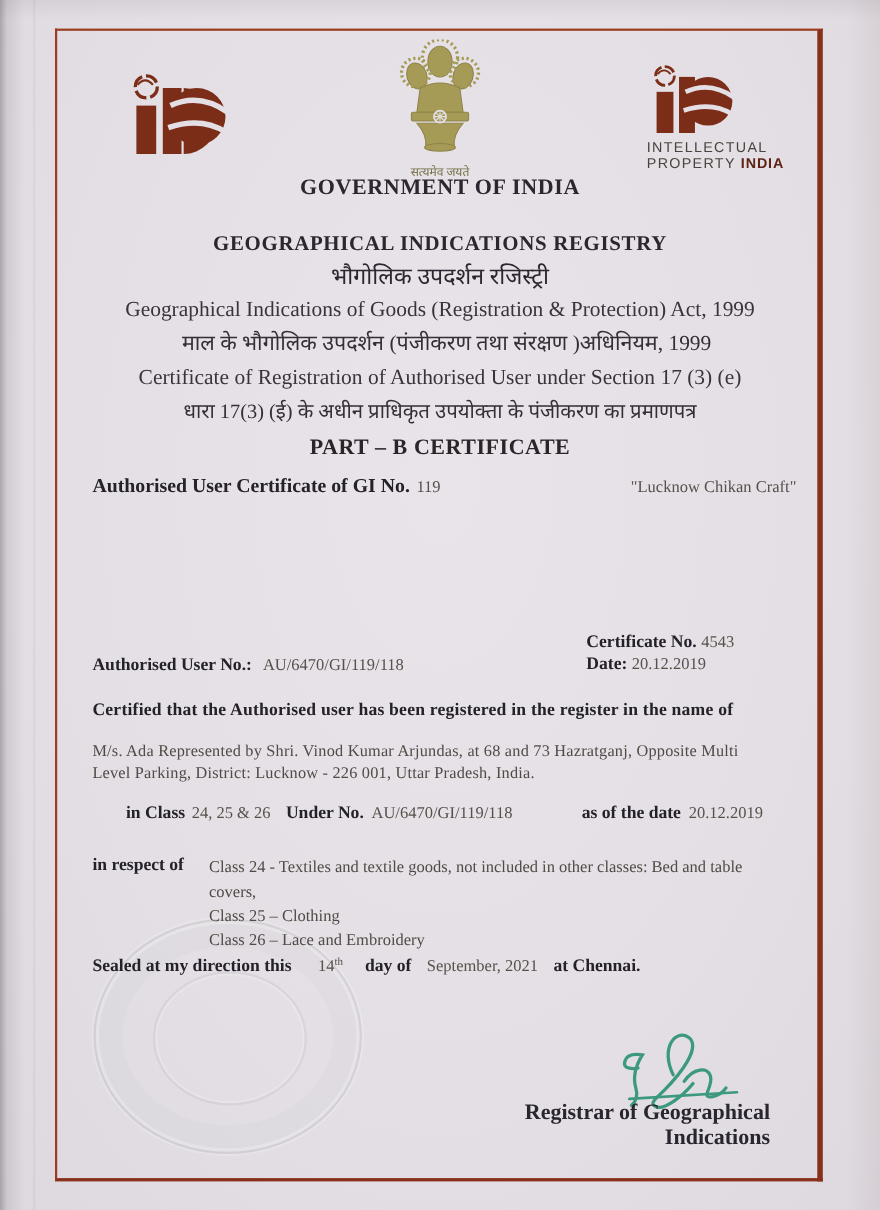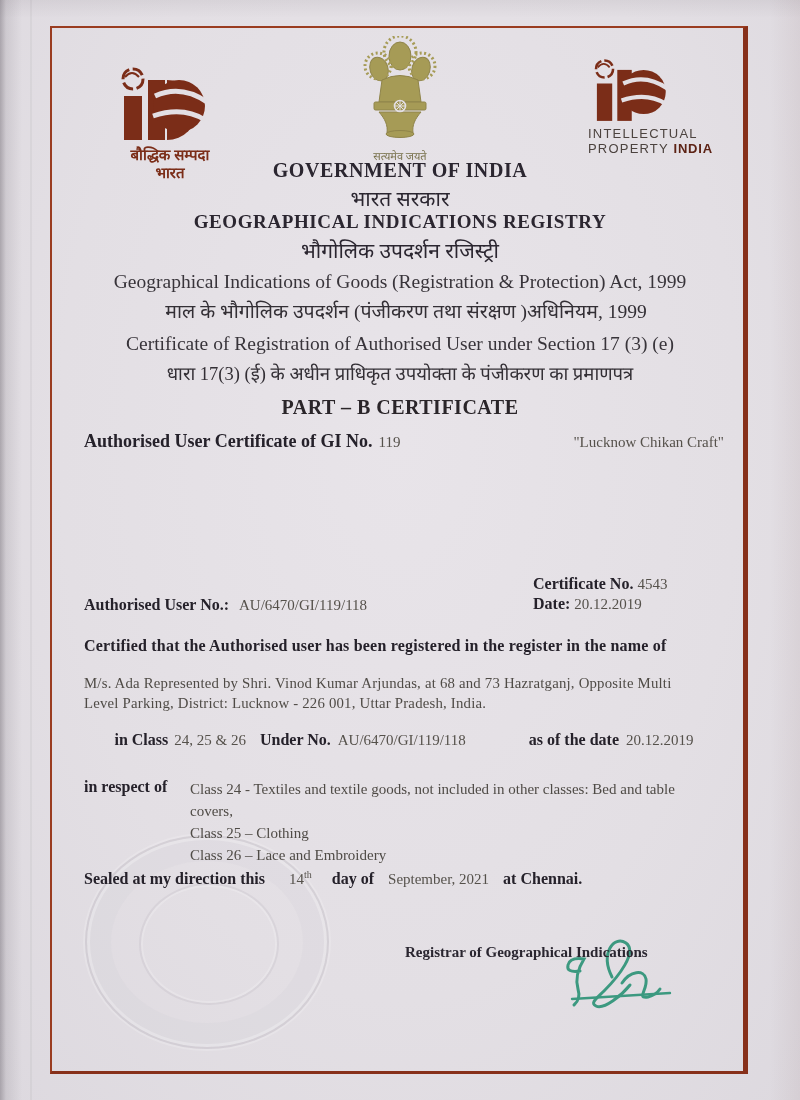--- a/index.html
+++ b/index.html
@@ -65,24 +65,20 @@
         <circle cx="18" cy="13" r="10" fill="none" stroke="#7b2d18" stroke-width="3" stroke-dasharray="12 3.5"></circle>
         <path d="M10,11 q7,-8 14,0" fill="none" stroke="#7b2d18" stroke-width="2"></path>
         <rect x="9" y="30" width="18" height="44"></rect>
         <rect x="33" y="14" width="17" height="60"></rect>
         <path d="M52,14 a30,30 0 0 1 0,60 z" transform="rotate(-90 52 44) rotate(90 52 44)"></path>
         <circle cx="64" cy="40" r="26"></circle>
       </g>
       <path d="M40,30 Q66,18 92,36" fill="none" stroke="#e3dfe4" stroke-width="5"></path>
       <path d="M38,50 Q68,40 90,54" fill="none" stroke="#e3dfe4" stroke-width="5"></path>
     </svg>
-    <div class="logo-caption-hi">
-      <div>बौद्धिक सम्पदा</div>
-      <div>भारत</div>
-    </div>
   </div>
 
   <div class="abs" style="left:588px;top:58px;width:150px;">
     <svg width="96" height="68" viewBox="0 0 110 80" style="display:block;">
       <g fill="#7b2d18" stroke="none">
         <circle cx="18" cy="13" r="10" fill="none" stroke="#7b2d18" stroke-width="3" stroke-dasharray="12 3.5"></circle>
         <path d="M10,11 q7,-8 14,0" fill="none" stroke="#7b2d18" stroke-width="2"></path>
         <rect x="9" y="30" width="18" height="44"></rect>
         <rect x="33" y="14" width="17" height="60"></rect>
         <circle cx="64" cy="40" r="26"></circle>
@@ -116,21 +112,20 @@
         <line x1="48" y1="64.5" x2="48" y2="75.5"></line>
         <line x1="42.5" y1="70" x2="53.5" y2="70"></line>
         <line x1="44" y1="66" x2="52" y2="74"></line>
         <line x1="52" y1="66" x2="44" y2="74"></line>
       </g>
     </svg>
     <div class="emblem-cap">सत्यमेव जयते</div>
   </div>
 
   <div class="abs center hdr-en" style="top:159px;">GOVERNMENT OF INDIA</div>
-  <div class="abs center hdr-hi" style="top:184px;">भारत सरकार</div>
   <div class="abs center hdr-hi" style="top:236px;">भौगोलिक उपदर्शन रजिस्ट्री</div>
   <div class="abs center hdr-en" style="top:211px;font-size:19px;">GEOGRAPHICAL INDICATIONS REGISTRY</div>
 
   <div class="abs center line-en" style="top:271px;">Geographical Indications of Goods (Registration &amp; Protection) Act, 1999</div>
   <div class="abs center line-hi" style="top:297px;padding-left:12px;">माल के भौगोलिक उपदर्शन (पंजीकरण तथा संरक्षण )अधिनियम, 1999</div>
 
   <div class="abs center line-en" style="top:333px;">Certificate of Registration of Authorised User under Section 17 (3) (e)</div>
   <div class="abs center line-hi" style="top:360px;font-size:18.5px;">धारा 17(3) (ई) के अधीन प्राधिकृत उपयोक्ता के पंजीकरण का प्रमाणपत्र</div>
 
   <div class="abs center b" style="top:396px;font-size:20px;letter-spacing:.5px;">PART – B CERTIFICATE</div>
@@ -189,15 +184,15 @@
 
   <svg class="abs" style="left:552px;top:933px;" width="140" height="92" viewBox="0 0 140 92">
     <g fill="none" stroke="#2f9478" stroke-width="3" stroke-linecap="round" opacity=".92">
       <path d="M28,38 q-14,2 -12,-6 q2,-8 16,-6 q-10,16 -6,30 q3,10 -4,16"></path>
       <path d="M60,44 C48,20 62,2 74,10 C86,19 66,44 52,58 C44,66 38,70 44,73 C52,77 70,62 78,52"></path>
       <path d="M70,50 C78,38 92,36 94,46 C96,56 84,66 96,64 q8,-2 12,-8"></path>
       <path d="M20,66 L118,60" stroke-width="2.4"></path>
     </g>
   </svg>
 
-  <div class="abs b" style="left:405px;top:944px;width:295px;font-size:15px;color:#2a2630;">Registrar of Geographical Indications</div>
+  <div class="abs b" style="left:405px;top:1000px;width:295px;text-align:right;font-size:20px;color:#2a2630;">Registrar of Geographical Indications</div>
 
 </div>
 
 </body></html>

